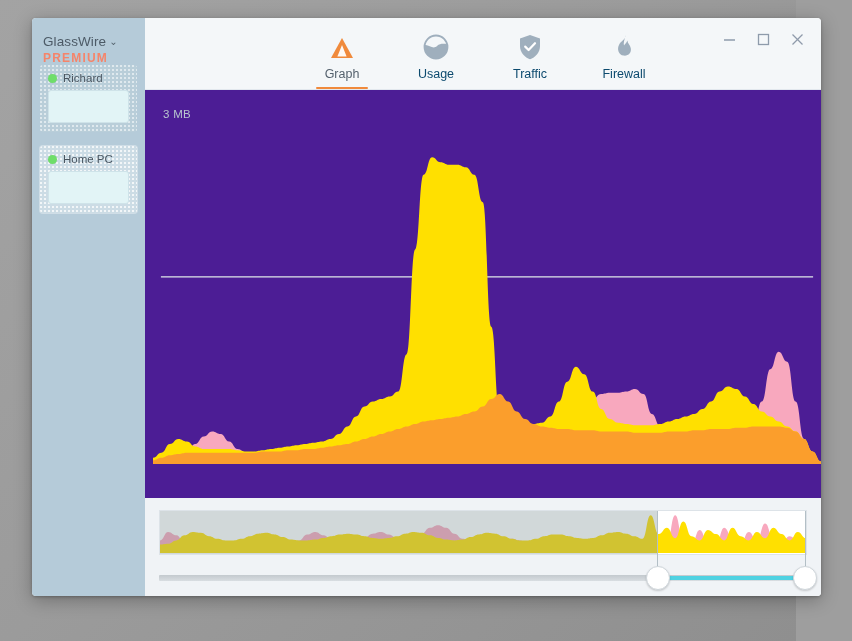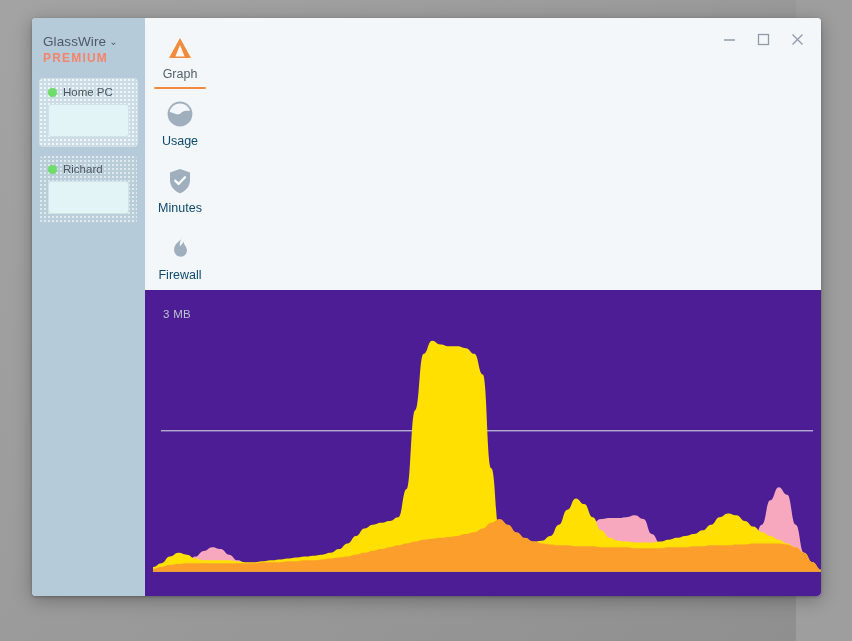--- a/index.html
+++ b/index.html
@@ -79,24 +79,23 @@
     height: 40px; flex: 0 0 40px; position: relative;
   }
   .wbtns { position: absolute; right: 10px; top: 10px; display: flex; gap: 6px; }
   .wbtn {
     width: 28px; height: 22px; display: flex; align-items: center; justify-content: center;
     color: #8e9bab;
   }
   .wbtn svg { display: block; }
   
   #nav {
-    display: flex; justify-content: center; gap: 8px;
+    display: flex; justify-content: center; gap: 24px;
     margin-top: -28px;
     padding-bottom: 0;
-    flex-direction: column;
   }
   .nav-item {
     width: 70px; padding-bottom: 8px;
     display: flex; flex-direction: column; align-items: center;
     position: relative;
   }
   .nav-icon { height: 30px; display: flex; align-items: flex-end; justify-content: center; }
   .nav-label { font-size: 12.5px; color: #0c4a6e; margin-top: 7px; }
   .nav-item.active .nav-label { color: #55626e; }
   .nav-underline {
@@ -178,31 +177,31 @@
 <div id="desktop">
   <div id="window">
 
     <div id="sidebar">
       <div class="brand">
         <span class="brand-name">GlassWire</span><span class="brand-caret">⌄</span>
         <div class="brand-premium">PREMIUM</div>
       </div>
 
       <div id="device-list">
+          <div class="device-card">
+            <div class="device-head">
+              <span class="dot" style="background: rgb(110, 222, 106);"></span>
+              <span class="device-label">Richard</span>
+            </div>
+            <div class="device-graph"></div>
+          </div>
           <div class="device-card first">
             <div class="device-head">
               <span class="dot" style="background: rgb(110, 222, 106);"></span>
               <span class="device-label">Home PC</span>
-            </div>
-            <div class="device-graph"></div>
-          </div>
-          <div class="device-card">
-            <div class="device-head">
-              <span class="dot" style="background: rgb(110, 222, 106);"></span>
-              <span class="device-label">Richard</span>
             </div>
             <div class="device-graph"></div>
           </div>
         </div>
     </div>
 
     <div id="main">
 
       <div id="titlebar">
         <div class="wbtns">
@@ -250,21 +249,21 @@
             </div>
             <div class="nav-label">Usage</div>
           </div>
           <div class="nav-item">
             <div class="nav-icon">
               <svg width="24" height="26" viewBox="0 0 24 26">
                 <path d="M12 1 L22 4.5 V12 C22 19 17 23.5 12 25.2 C7 23.5 2 19 2 12 V4.5 Z" fill="#9fafbd"></path>
                 <path d="M7.2 12.6 L10.6 16 L17 9.2" fill="none" stroke="#ffffff" stroke-width="2.2" stroke-linecap="round" stroke-linejoin="round"></path>
               </svg>
             </div>
-            <div class="nav-label">Minutes</div>
+            <div class="nav-label">Traffic</div>
           </div>
           <div class="nav-item">
             <div class="nav-icon">
               <svg width="22" height="26" viewBox="0 0 22 26">
                 <path d="M12.6 1 C12.6 5.5 8.4 6.6 6.2 10.4 C3.6 14.8 5.6 21 10.6 21.6 C15.4 22.2 18.6 18.6 17.8 14.2 C17.2 10.8 14.6 9.6 14.4 6.6 C13.6 9 12.2 9.8 11 11.4 C10.2 9 11.6 5.6 12.6 1 Z" fill="#9fafbd"></path>
               </svg>
             </div>
             <div class="nav-label">Firewall</div>
           </div>
         </div>

